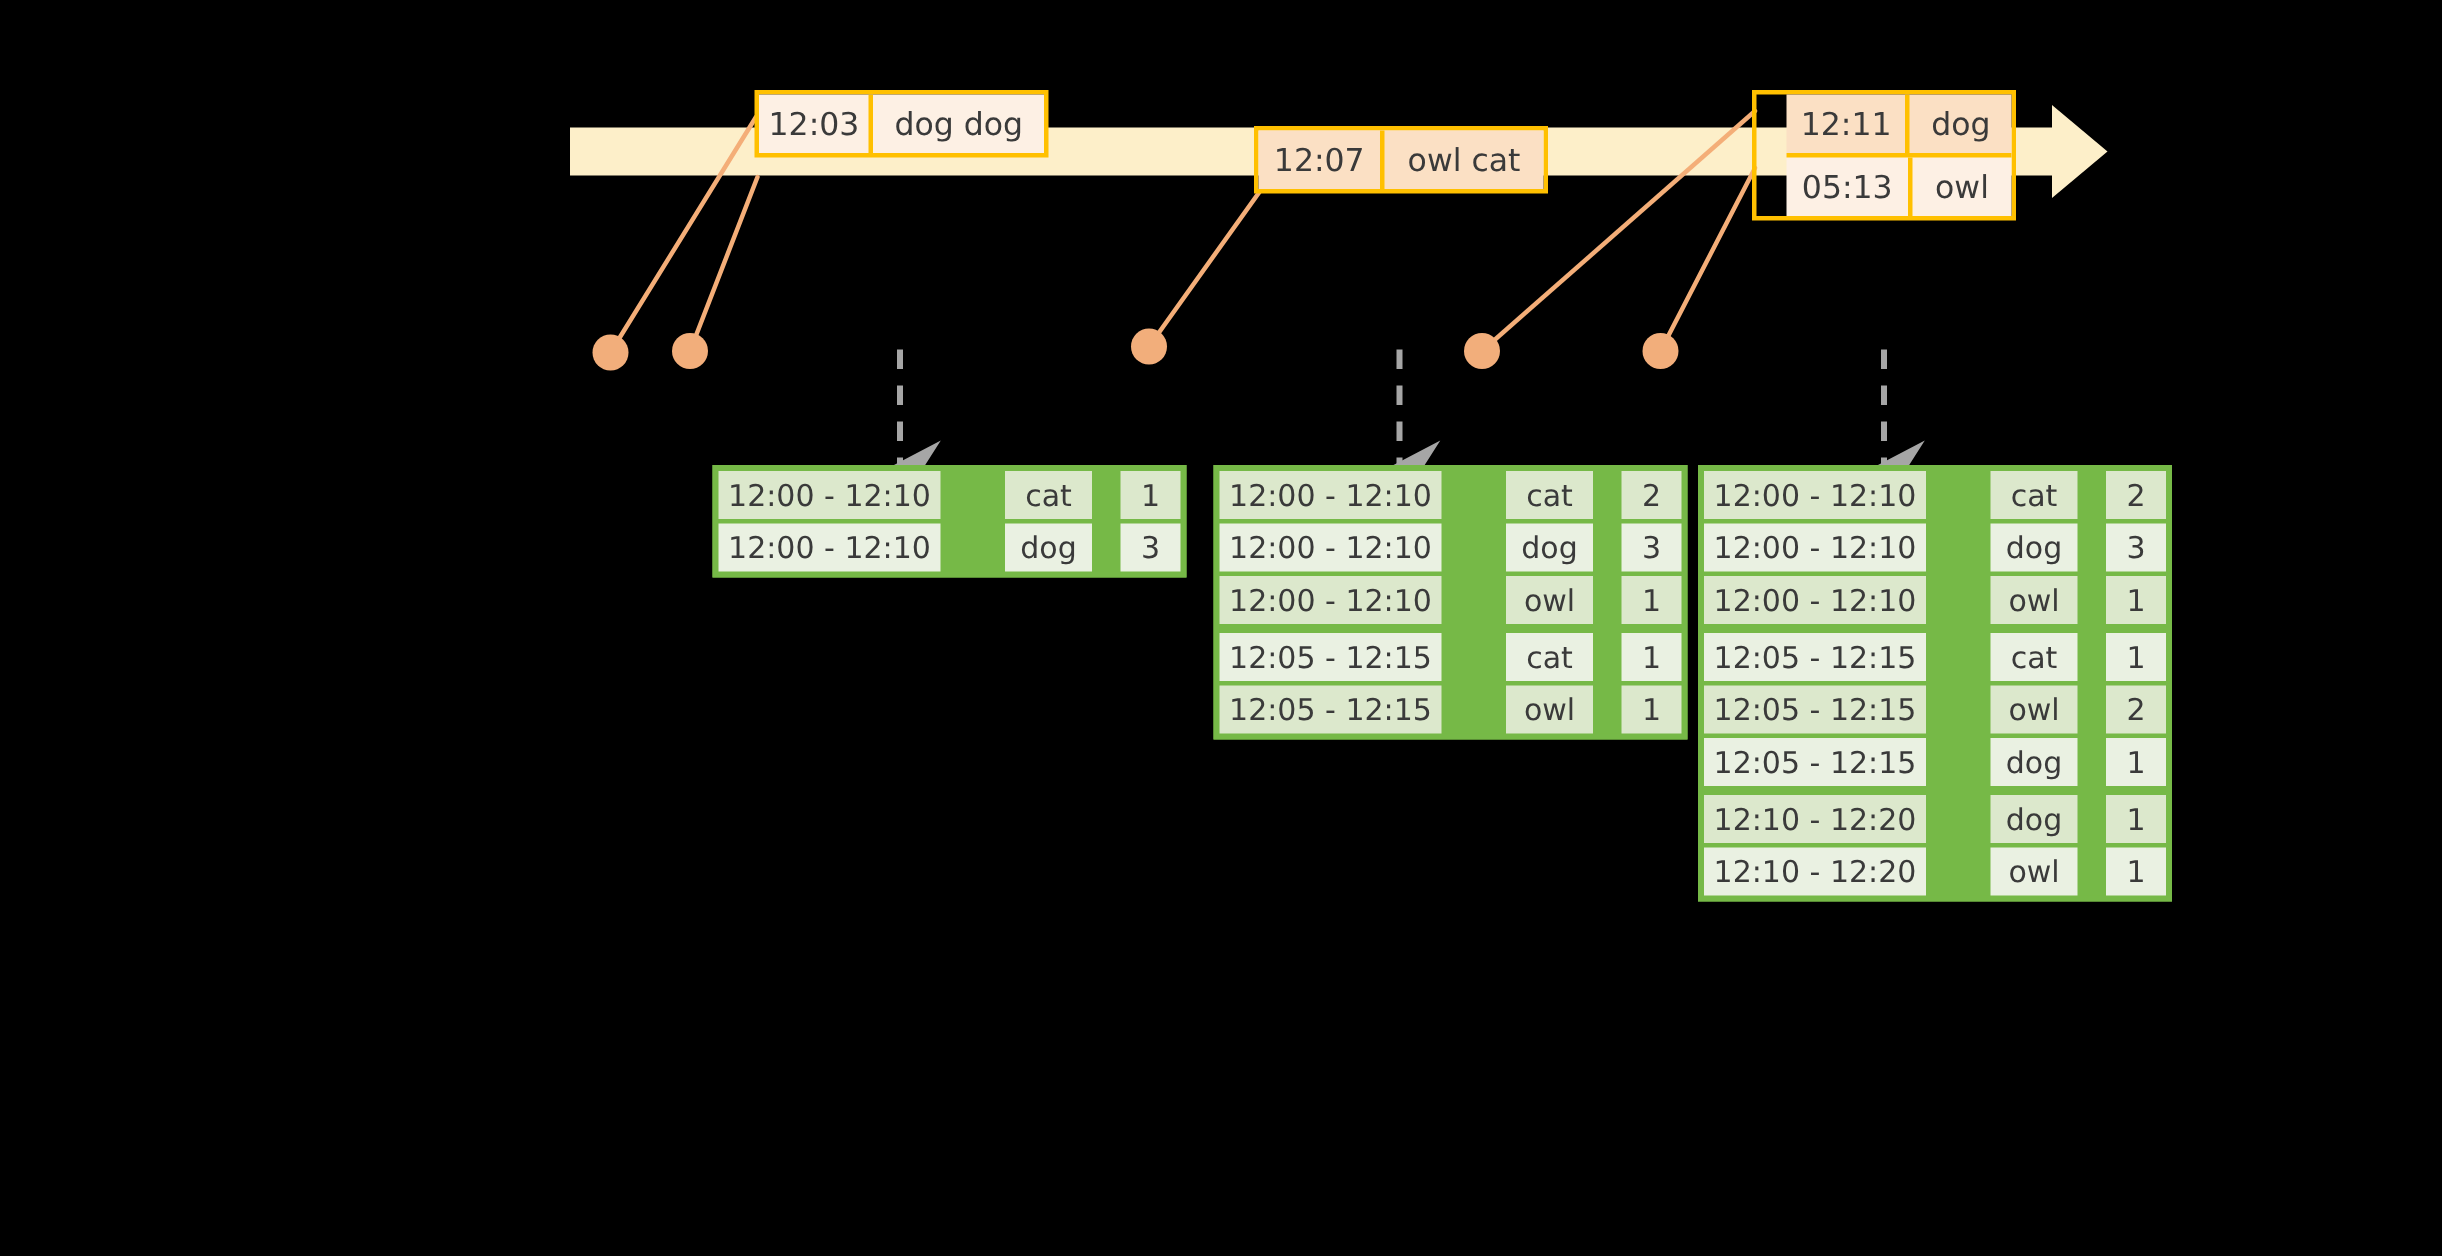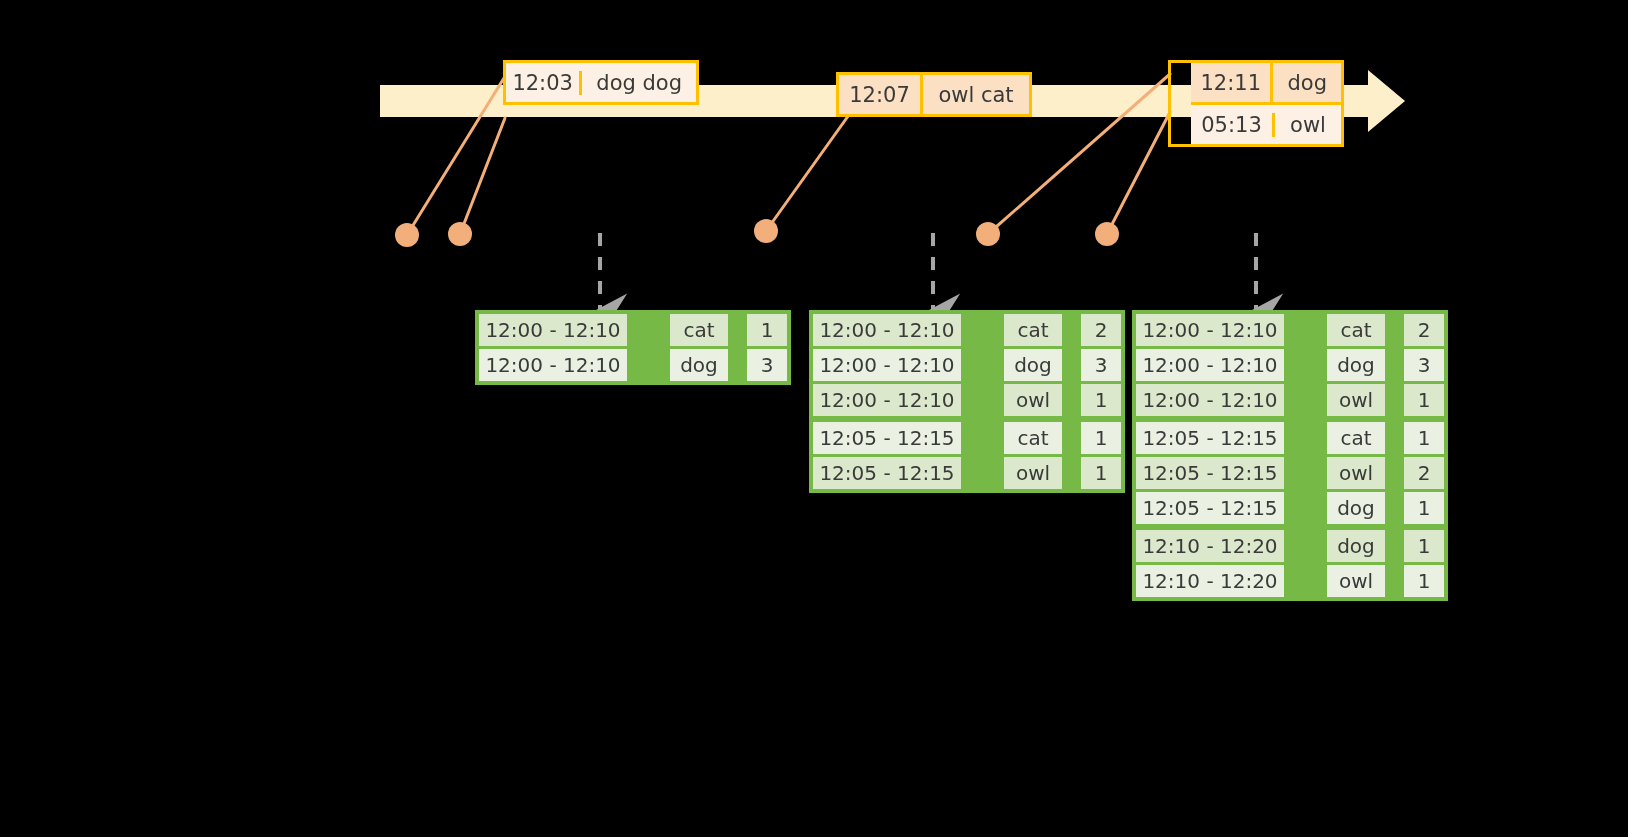--- a/index.html
+++ b/index.html
@@ -30,21 +30,21 @@
     display: flex;
     flex-direction: column;
   }
   .event-row {
     display: flex;
     flex-direction: row;
     height: 39px;
   }
   .event-row + .event-row { border-top: 3px solid #FFC000; }
   .event-row.shade-a { background: #FBE0C4; }
-  .event-row.shade-b { background: #FDF0E4; align-items: center; }
+  .event-row.shade-b { background: #FDF0E4; }
   .ev-time {
     width: 84px;
     display: flex;
     align-items: center;
     justify-content: center;
     font-size: 21px;
     color: #3a3a3a;
     border-right: 3px solid #FFC000;
     box-sizing: border-box;
   }
@@ -132,21 +132,21 @@
       </g>
   </svg>
 
   <div id="event-layer">
       <div class="event-box" style="left: 503px; top: 60px; width: 196px;">
         <div class="event-row shade-b">
           <div class="ev-time">12:03</div>
           <div class="ev-words">dog dog</div>
         </div>
       </div>
-      <div class="event-box" style="left: 836px; top: 72px; width: 196px;">
+      <div class="event-box" style="left: 836px; top: 84px; width: 196px;">
         <div class="event-row shade-a">
           <div class="ev-time">12:07</div>
           <div class="ev-words">owl cat</div>
         </div>
       </div>
       <div class="event-box" style="left: 1168px; top: 60px; width: 176px; padding-left: 20px;">
         <div class="event-row shade-a">
           <div class="ev-time">12:11</div>
           <div class="ev-words">dog</div>
         </div>

